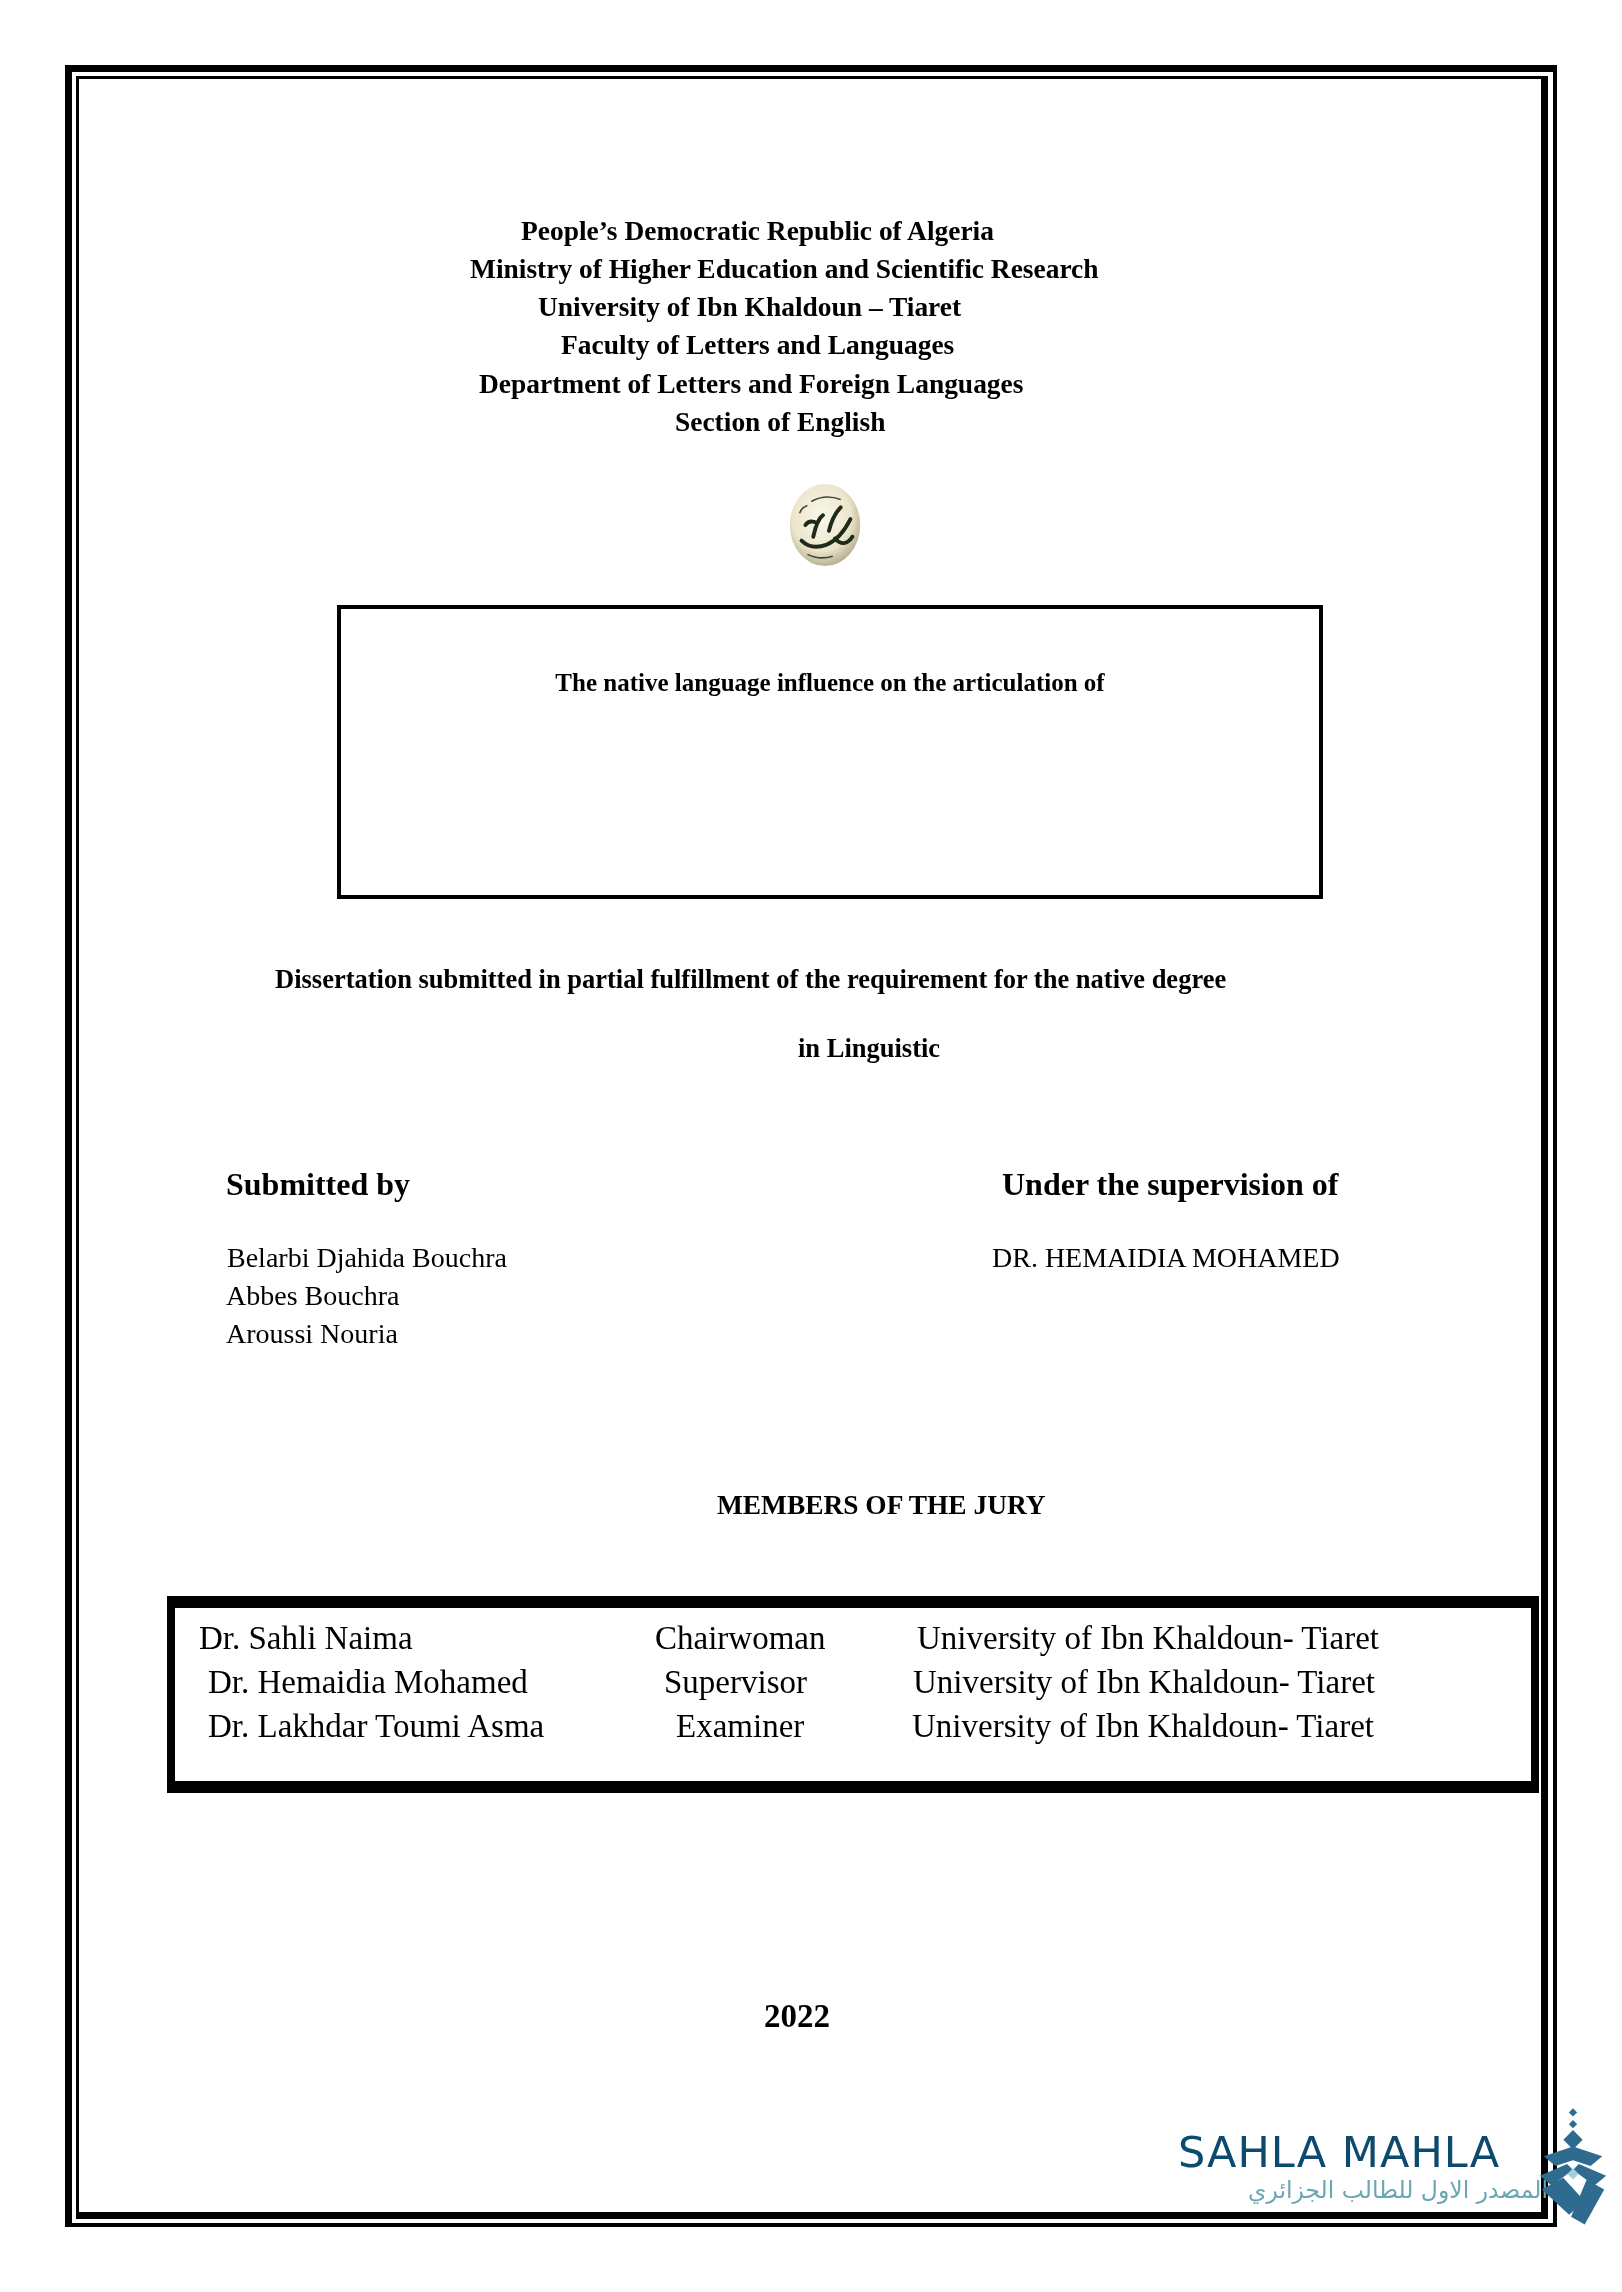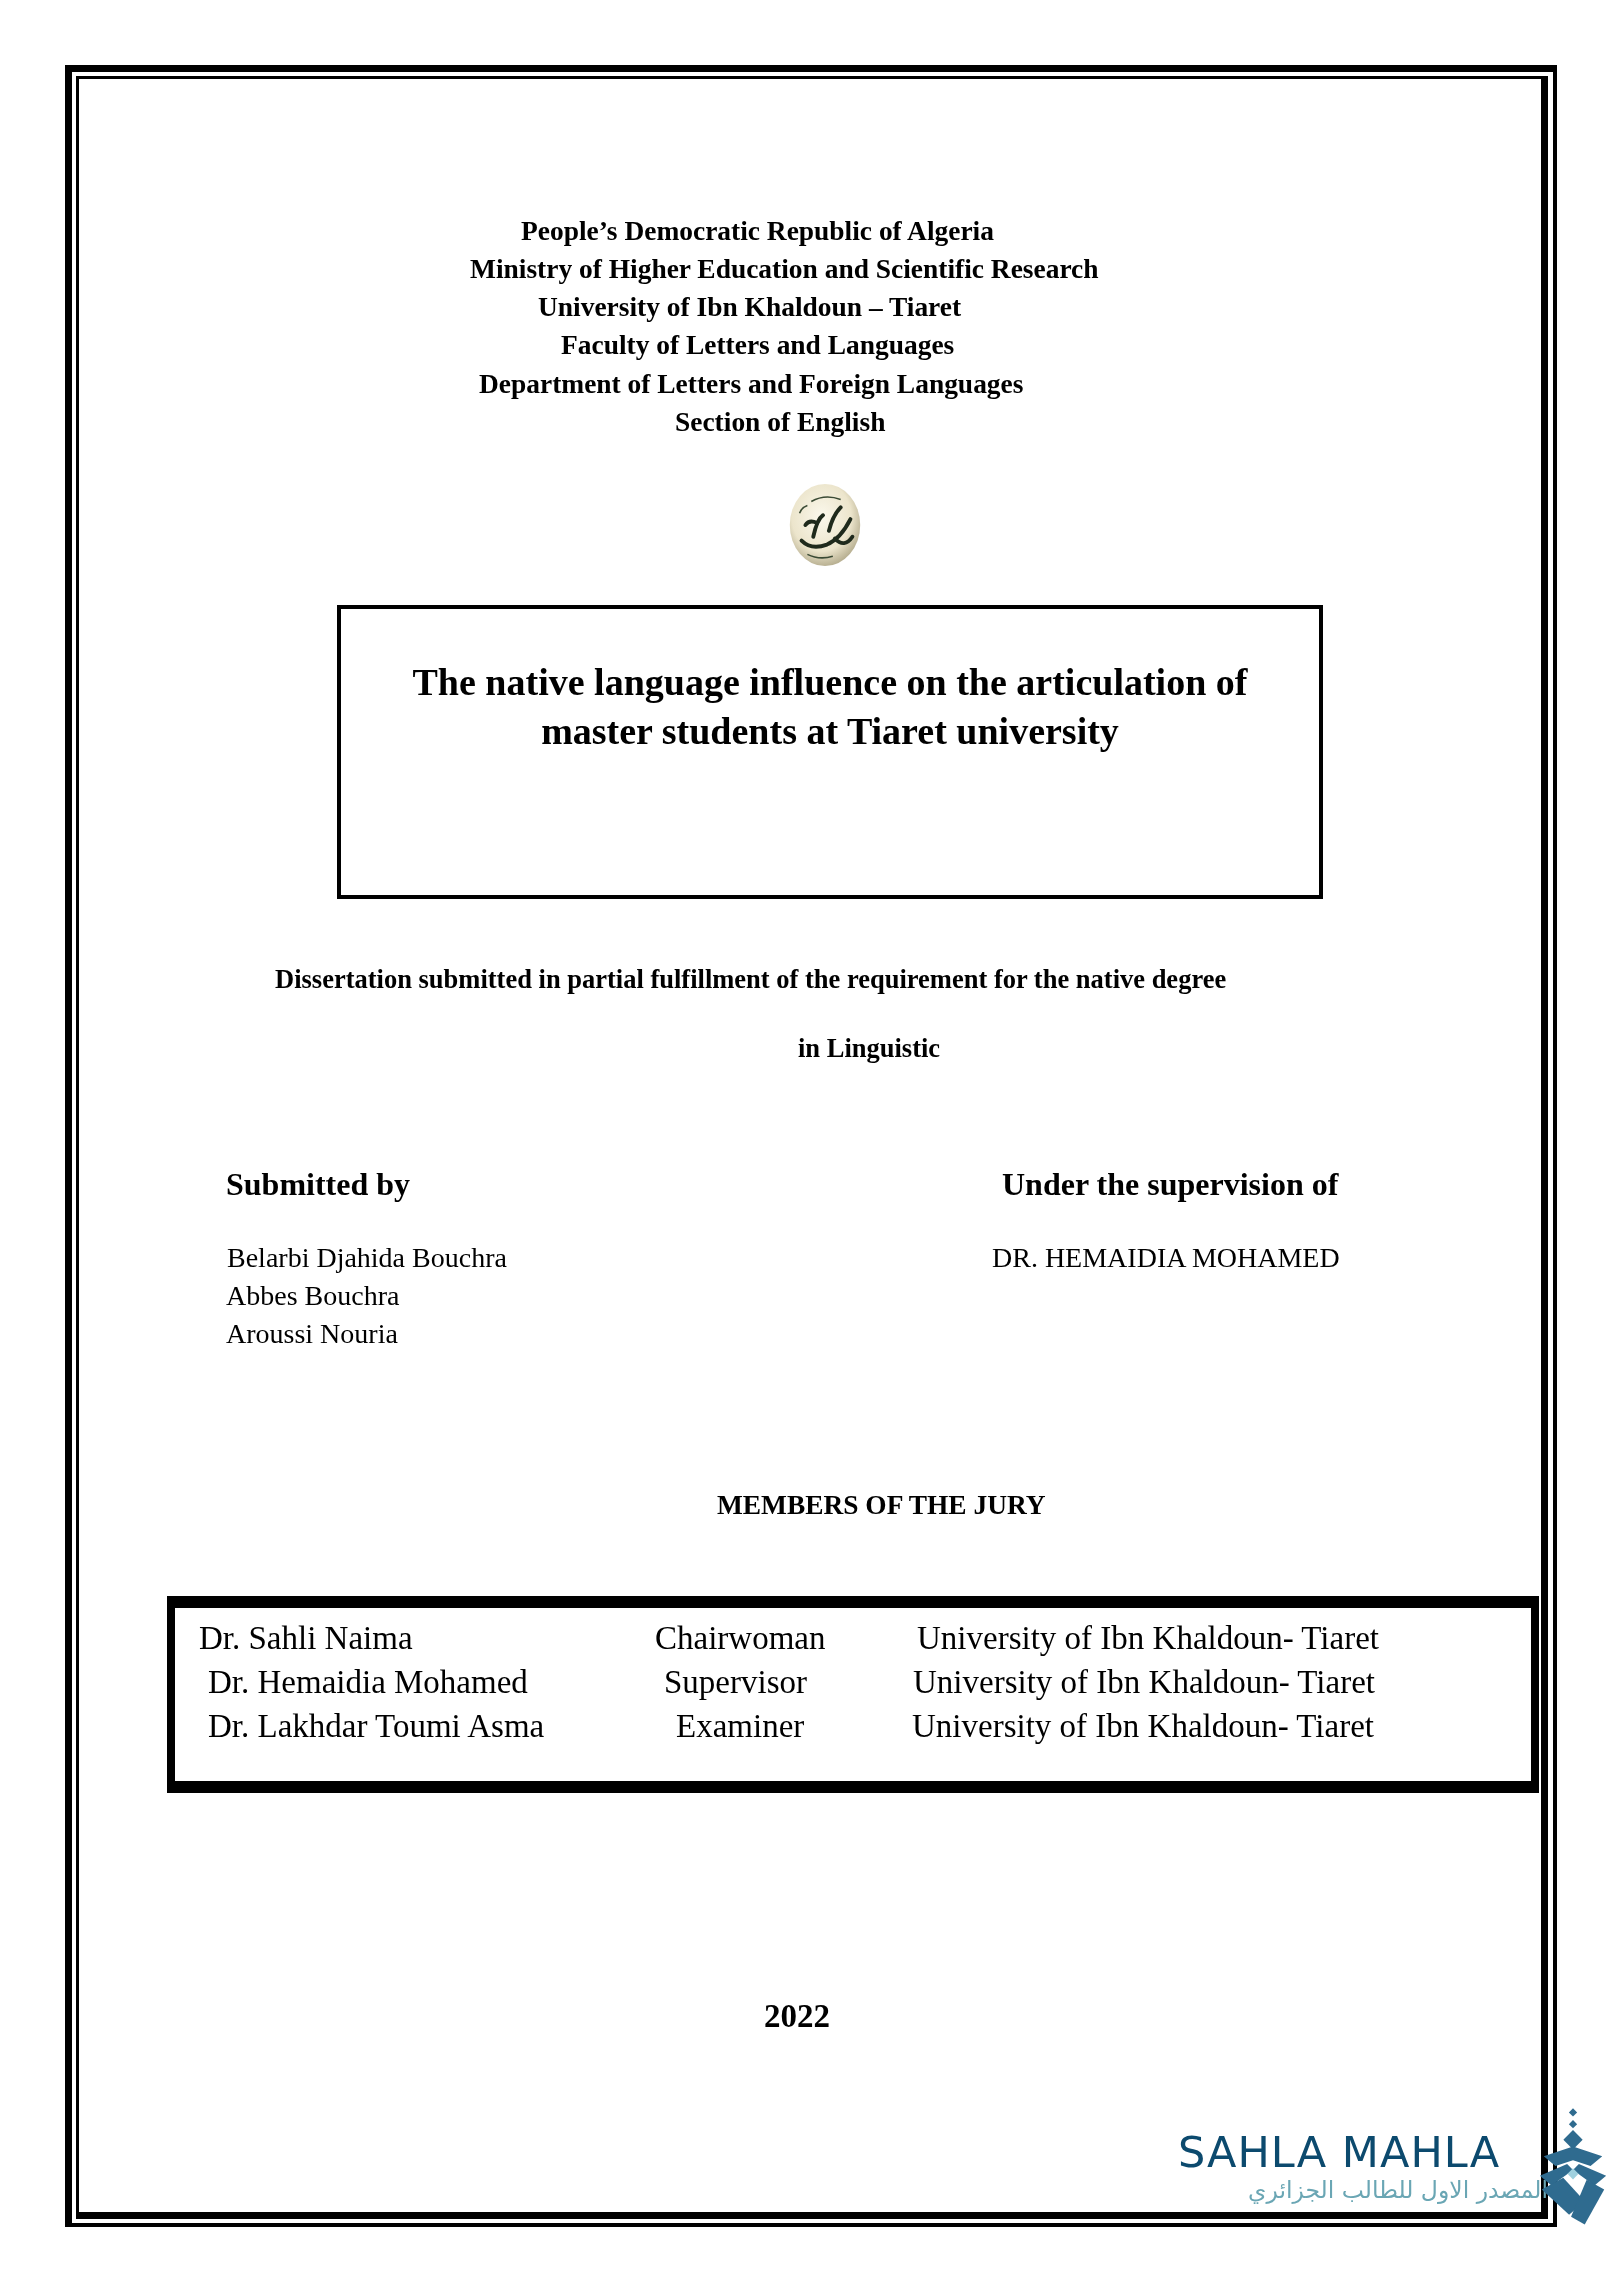--- a/index.html
+++ b/index.html
@@ -54,21 +54,21 @@
       left: 337px; top: 605px;
       width: 986px; height: 294px;
       box-sizing: border-box;
       border: 4.9px solid #000;
     }
     .title-text {
       position: absolute;
       left: 0; right: 0; top: 49px;
       text-align: center;
       font-weight: bold;
-      font-size: 38px;
+      font-size: 25px;
       line-height: 49px;
     }
     .title-text div { white-space: nowrap; }
     .diss {
       font-weight: bold;
       font-size: 26.5px;
       line-height: 31px;
     }
     .lbl-bold { font-weight: bold; font-size: 32px; line-height: 33px; }
     .name { font-size: 28px; line-height: 33px; }
@@ -141,21 +141,20 @@
       <path d="M40 22 Q54 14 70 20"></path>
       <path d="M28 34 Q30 28 36 26"></path>
       <path d="M36 76 Q48 82 62 78"></path>
     </g>
   </svg>
 </div>
 
 <div class="title-box">
   <div class="title-text">
     <div>The native language influence on the articulation of</div>
-    <div>master students at Tiaret university</div>
   </div>
 </div>
 
 <div class="abs diss" style="left:275px; top:964px;">Dissertation submitted in partial fulfillment of the requirement for the native degree</div>
 <div class="abs diss" style="left:770px; top:1033px;margin-left:28px;">in Linguistic</div>
 
 <div class="abs lbl-bold" style="left:226px; top:1168px;">Submitted by</div>
 <div class="abs name" style="left:227px; top:1241px;">Belarbi Djahida Bouchra</div>
 <div class="abs name" style="left:226px; top:1279px;">Abbes Bouchra</div>
 <div class="abs name" style="left:226px; top:1317px;">Aroussi  Nouria</div>

